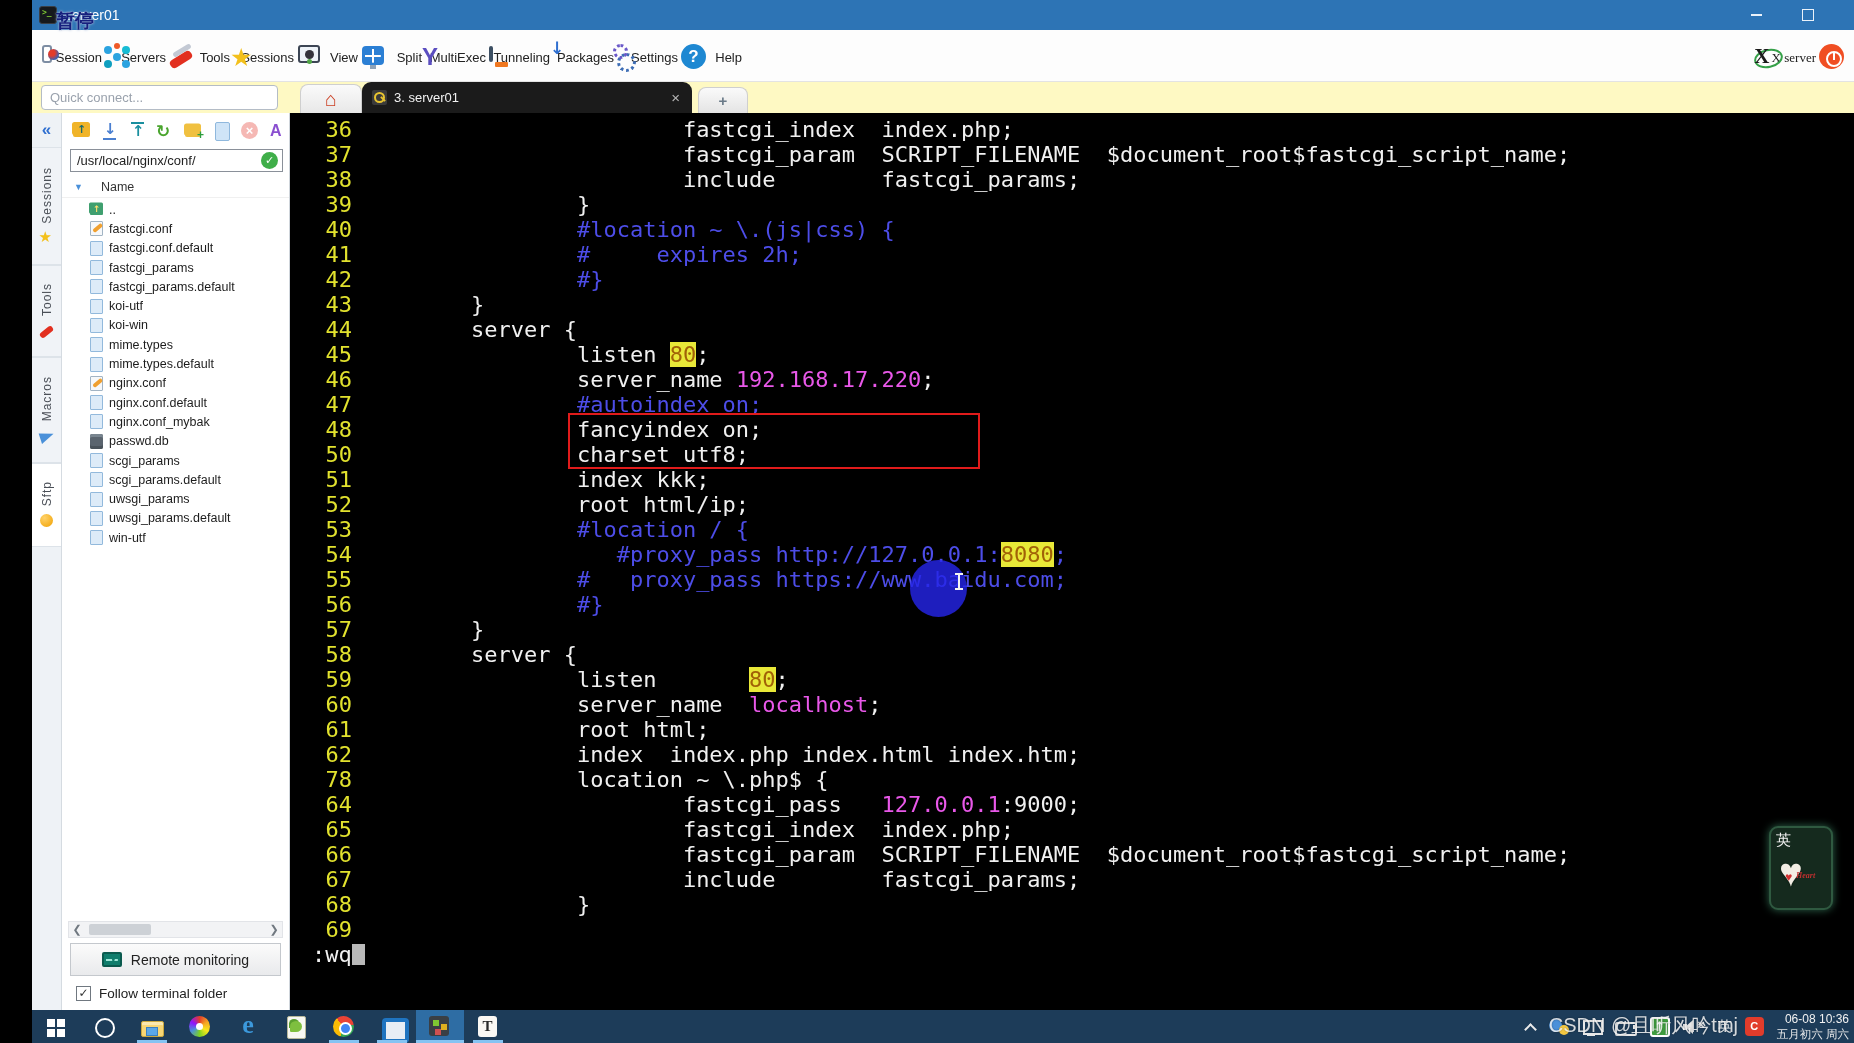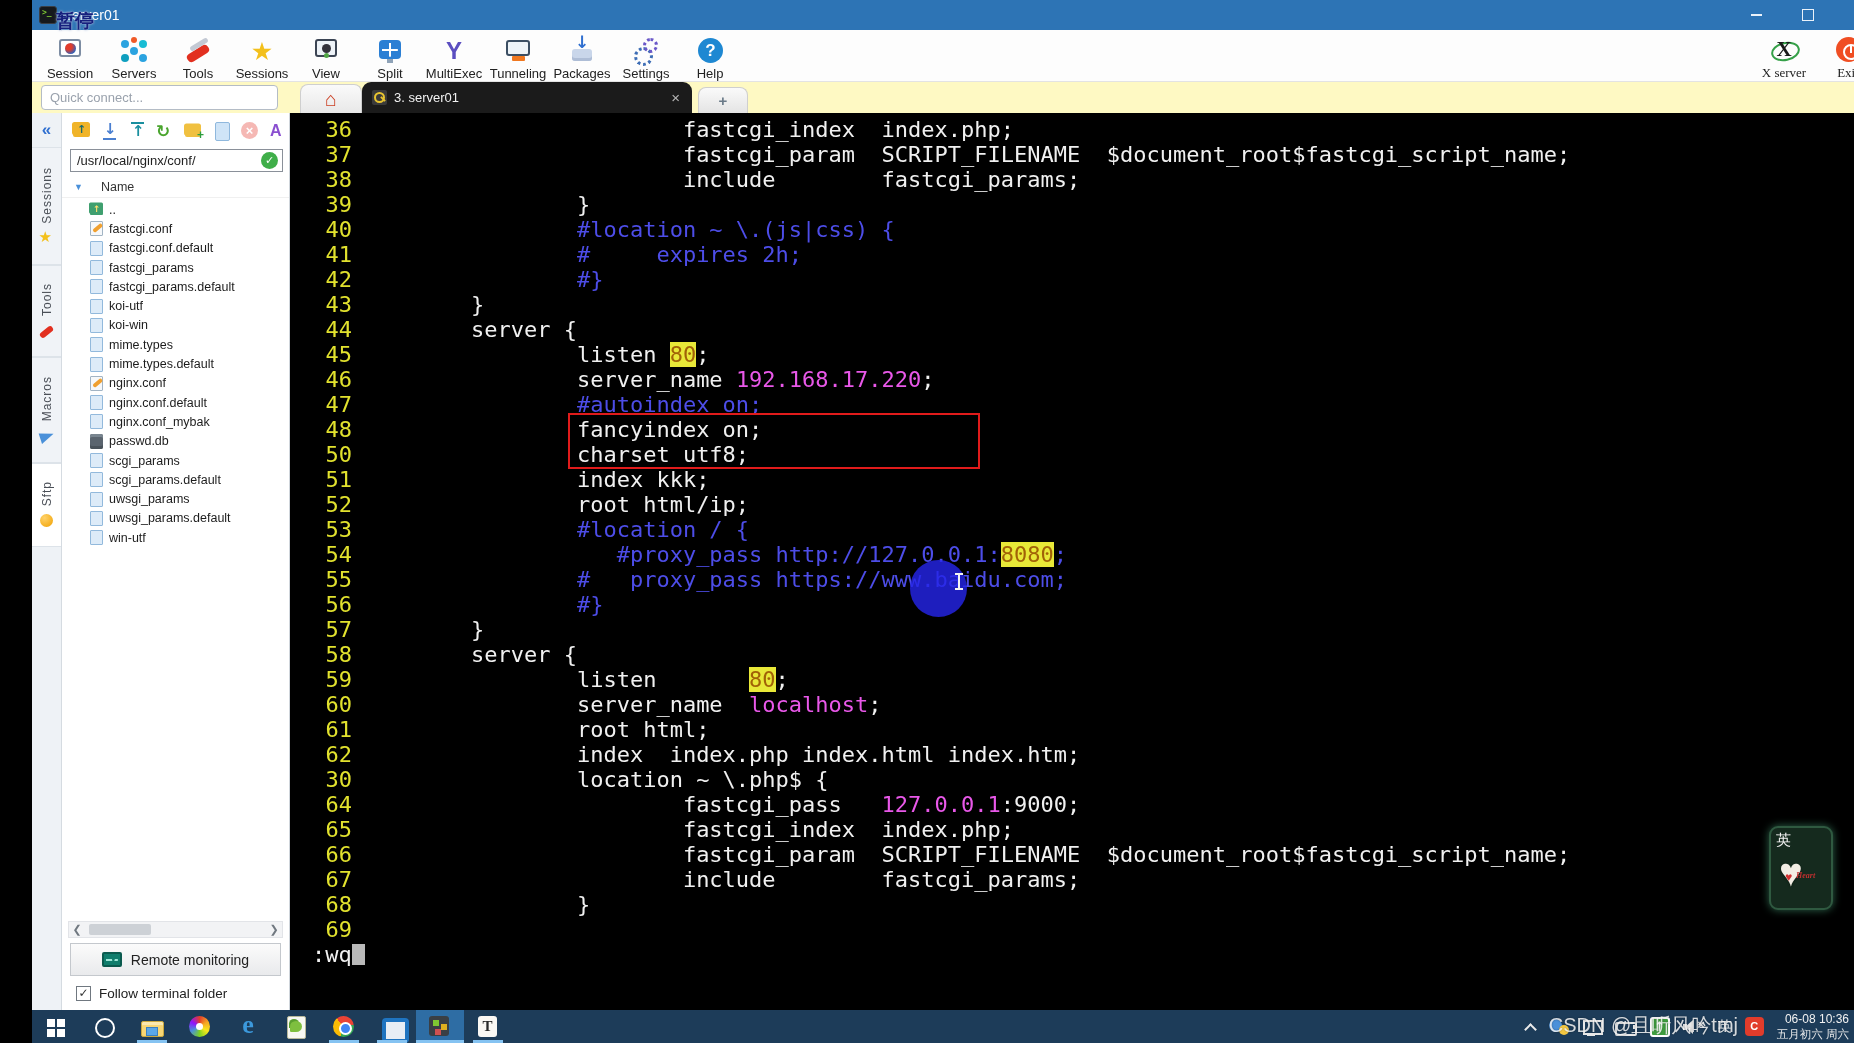--- a/index.html
+++ b/index.html
@@ -17,21 +17,21 @@
   .win-btn { width:52px; height:30px; display:flex; align-items:center; justify-content:center; color:#eaf2fa; font-size:14px; }
   .wb-min::before { content:""; width:11px; height:2px; background:#eaf2fa; }
   .wb-max::before { content:""; width:10px; height:10px; border:1.5px solid #eaf2fa; background:transparent; }
   .wb-close::before { content:"×"; font-size:20px; line-height:1; }
 
   
   #toolbar { position:absolute; left:0; top:30px; width:1854px; height:52px; background:#fdfdfd; border-bottom:1px solid #e3e3e3; display:flex; align-items:stretch; padding:0 6px; }
   #toolbar-items { display:flex; }
   #toolbar-spacer { flex:1; }
   #toolbar-right { display:flex;font-family:Liberation Serif, serif; }
-  .tb-item { width:64px; display:flex; flex-direction:column; align-items:center; justify-content:flex-end; padding-top:3px; cursor:default; }
+  .tb-item { width:64px; display:flex; flex-direction:row; align-items:center; justify-content:space-between; padding-top:3px; cursor:default; }
   .tb-label { font-size:13px; color:#222; margin-top:1px; white-space:nowrap; }
   .tb-icon { width:30px; height:28px; position:relative; }
   .tb-icon::before, .tb-icon::after { position:absolute; content:""; }
   .ic-session::before { inset:2px 4px 8px 4px; border:2px solid #7d8da3; border-radius:3px; background:#fff; }
   .ic-session::after { left:10px; top:6px; width:11px; height:11px; border-radius:50%; background:radial-gradient(circle at 35% 35%, #e23c2b 30%, #2b64c0 75%, #34a046); }
   .ic-servers::before { left:11px; top:10px; width:8px; height:8px; border-radius:50%; background:#2ba3e0;
     box-shadow:-9px -7px 0 #2ba3e0, 9px -7px 0 #17bcd4, -9px 7px 0 #0f9fbf, 9px 7px 0 #2ba3e0, 0 -11px 0 -1px #f05a28; }
   .ic-tools::before { left:3px; top:12px; width:24px; height:9px; background:#e23020; border-radius:4px; transform:rotate(-32deg); }
   .ic-tools::after { left:6px; top:5px; width:20px; height:5px; background:#c3c9d4; border-radius:3px; transform:rotate(-32deg); }
   .ic-sessions::before { content:"★"; left:0; right:0; top:0; text-align:center; font-size:25px; line-height:28px; color:#f3c01c; }
@@ -463,21 +463,21 @@
         <div class="tline"><span class="ln">53</span><span class="seg-b">                #location / {</span></div>
         <div class="tline"><span class="ln">54</span><span class="seg-b">                   #proxy_pass http://127.0.0.1:</span><span class="seg-h">8080</span><span class="seg-b">;</span></div>
         <div class="tline"><span class="ln">55</span><span class="seg-b">                #   proxy_pass https://www.baidu.com;</span></div>
         <div class="tline"><span class="ln">56</span><span class="seg-b">                #}</span></div>
         <div class="tline"><span class="ln">57</span><span class="seg-w">        }</span></div>
         <div class="tline"><span class="ln">58</span><span class="seg-w">        server {</span></div>
         <div class="tline"><span class="ln">59</span><span class="seg-w">                listen       </span><span class="seg-h">80</span><span class="seg-w">;</span></div>
         <div class="tline"><span class="ln">60</span><span class="seg-w">                server_name  </span><span class="seg-m">localhost</span><span class="seg-w">;</span></div>
         <div class="tline"><span class="ln">61</span><span class="seg-w">                root html;</span></div>
         <div class="tline"><span class="ln">62</span><span class="seg-w">                index  index.php index.html index.htm;</span></div>
-        <div class="tline"><span class="ln">30</span><span class="seg-w">                location ~ \.php$ {</span></div>
+        <div class="tline"><span class="ln">78</span><span class="seg-w">                location ~ \.php$ {</span></div>
         <div class="tline"><span class="ln">64</span><span class="seg-w">                        fastcgi_pass   </span><span class="seg-m">127.0.0.1</span><span class="seg-w">:9000;</span></div>
         <div class="tline"><span class="ln">65</span><span class="seg-w">                        fastcgi_index  index.php;</span></div>
         <div class="tline"><span class="ln">66</span><span class="seg-w">                        fastcgi_param  SCRIPT_FILENAME  $document_root$fastcgi_script_name;</span></div>
         <div class="tline"><span class="ln">67</span><span class="seg-w">                        include        fastcgi_params;</span></div>
         <div class="tline"><span class="ln">68</span><span class="seg-w">                }</span></div>
         <div class="tline"><span class="ln">69</span></div>
       </div>
     <div id="cmdline"><span>:wq</span><span id="cmd-cursor"></span></div>
     <div id="red-box"></div>
     <div id="mouse-circle"></div>

